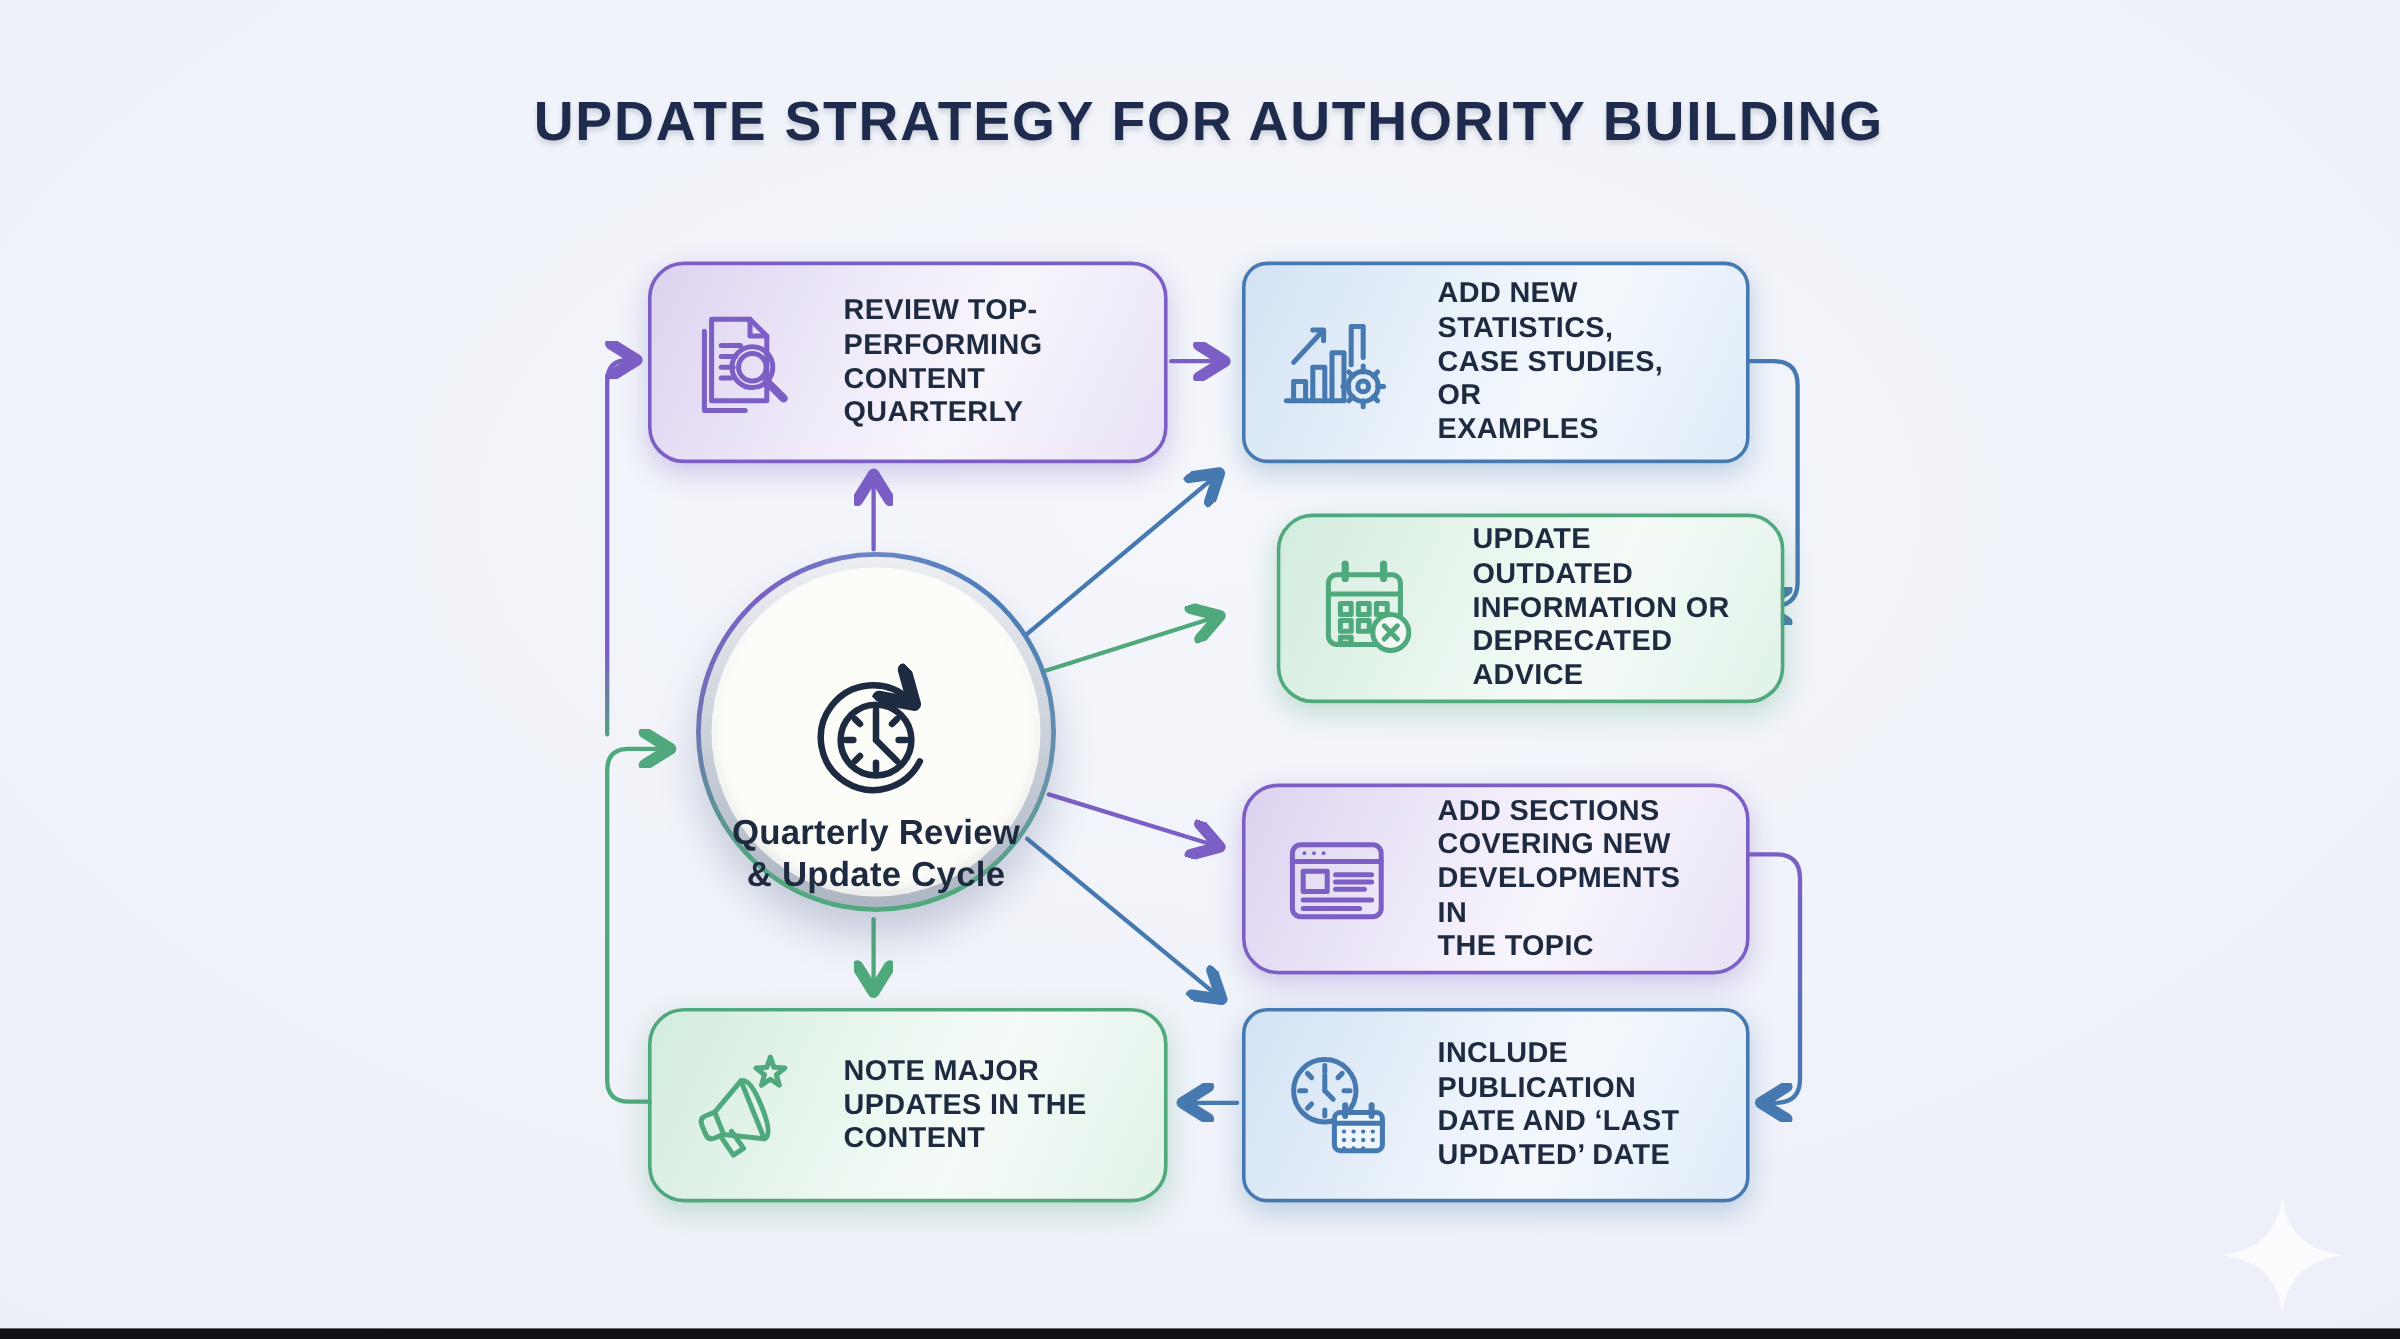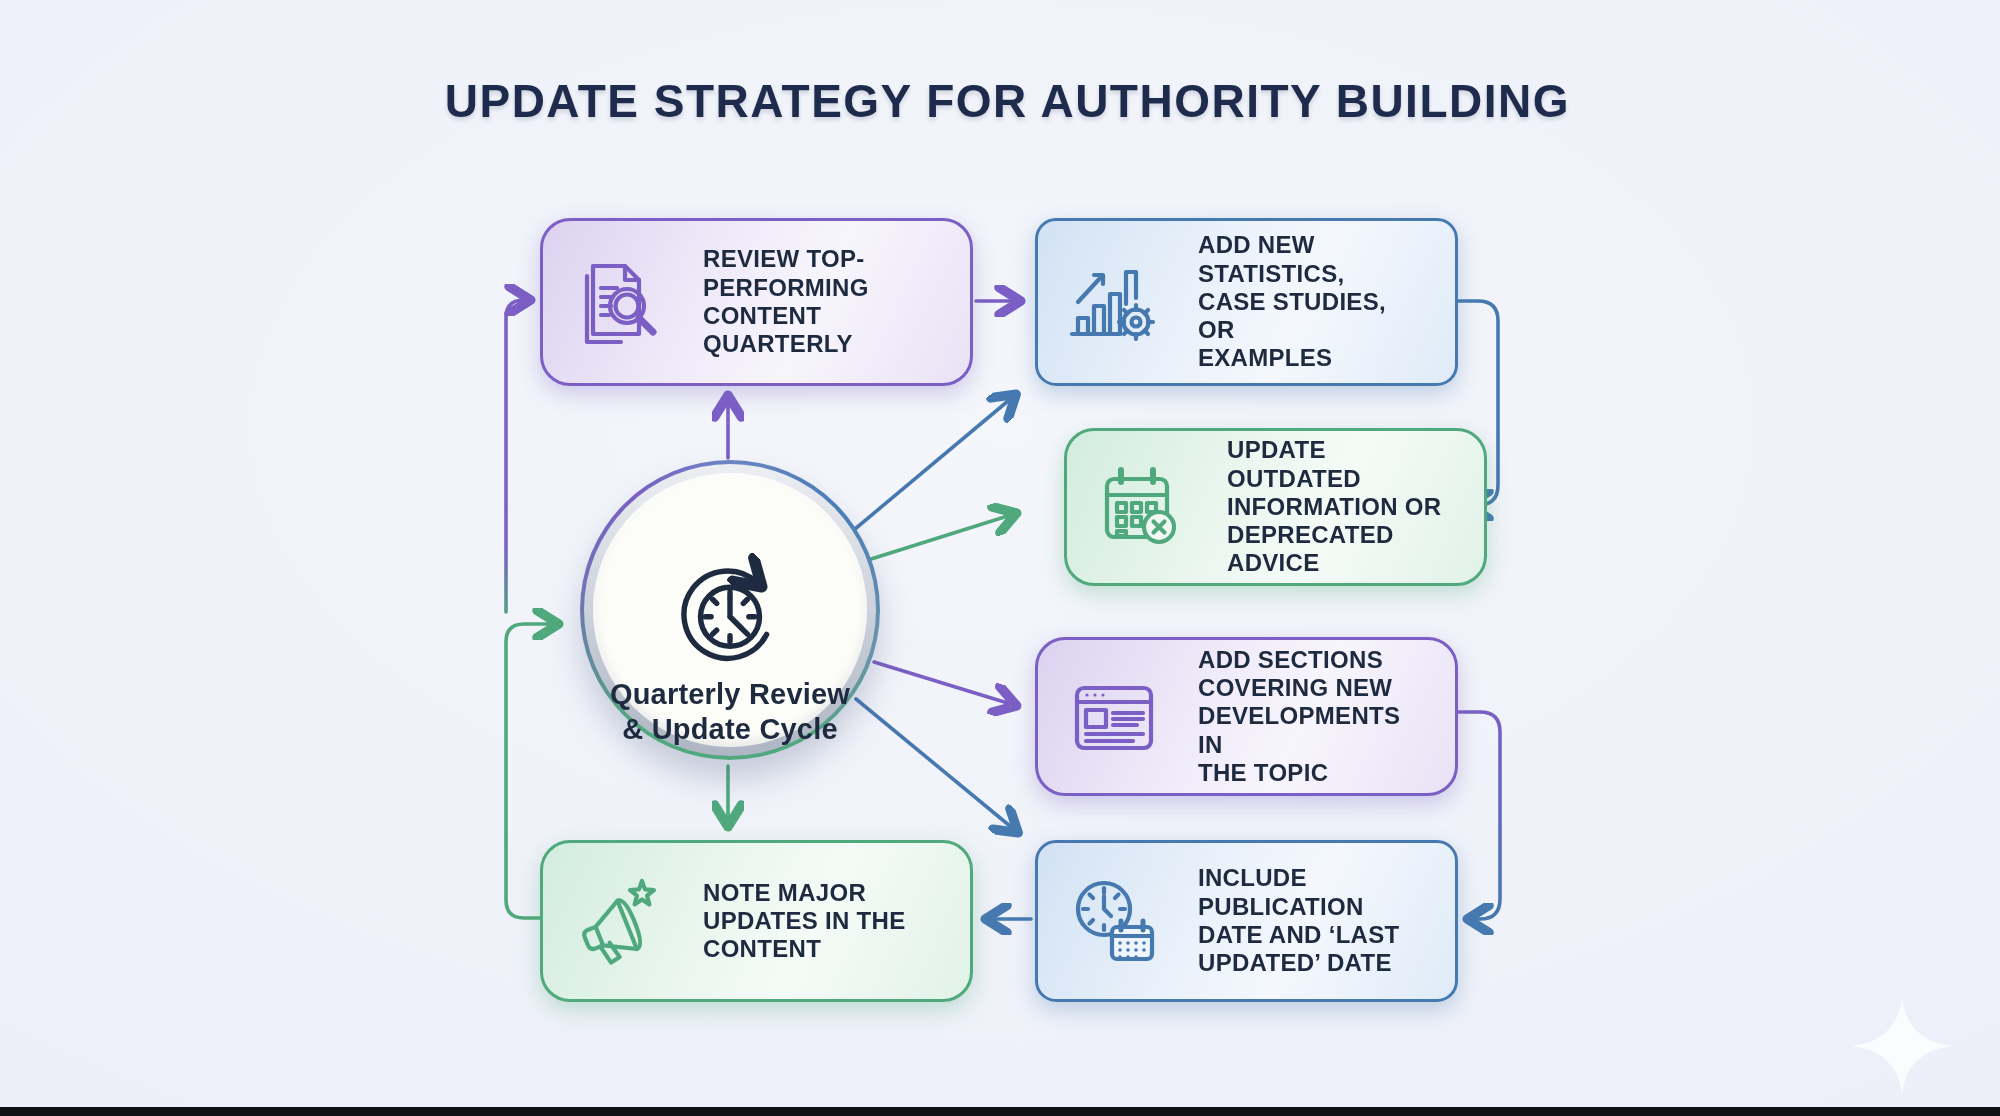--- a/index.html
+++ b/index.html
@@ -34,21 +34,21 @@
     box-shadow:0 8px 22px rgba(123,95,197,.30);}
   .box.blue{ color:var(--blue); border-color:var(--blue);
     background:linear-gradient(115deg,#d2e2f4 0%, #e9f1fa 38%, #f4f8fd 62%, #dfebf8 100%);
     box-shadow:0 8px 22px rgba(70,121,176,.30);border-radius:21px;}
   .box.green{ color:var(--green); border-color:var(--green);
     background:linear-gradient(115deg,#d3ecdf 0%, #e9f6ee 38%, #f5fbf7 62%, #e0f2e8 100%);
     box-shadow:0 8px 22px rgba(79,169,124,.30);}
   .b1{left:540px; top:218px; width:433px; height:168px;}
   .b2{left:1035px; top:218px; width:423px; height:168px;}
   .b3{left:1035px; top:428px; width:423px; height:158px;margin-left:29px;}
-  .b4{left:1035px; top:637px; width:423px; height:159px;}
+  .b4{left:1035px; top:653px; width:423px; height:159px;}
   .b5{left:1035px; top:840px; width:423px; height:162px;}
   .b6{left:540px; top:840px; width:433px; height:162px;}
   
   .hub{
     position:absolute; left:580px; top:460px; width:300px; height:300px; border-radius:50%;
     background:conic-gradient(from 0deg,
       #6b86c4 0deg, #4a7db8 45deg, #6a93ab 105deg, #52a87e 150deg,
       #52a87e 220deg, #6f74b5 275deg, #7b5fc5 320deg, #6b86c4 360deg);
     padding:4px; box-sizing:border-box;
     box-shadow:0 20px 32px rgba(90,100,140,.28);

